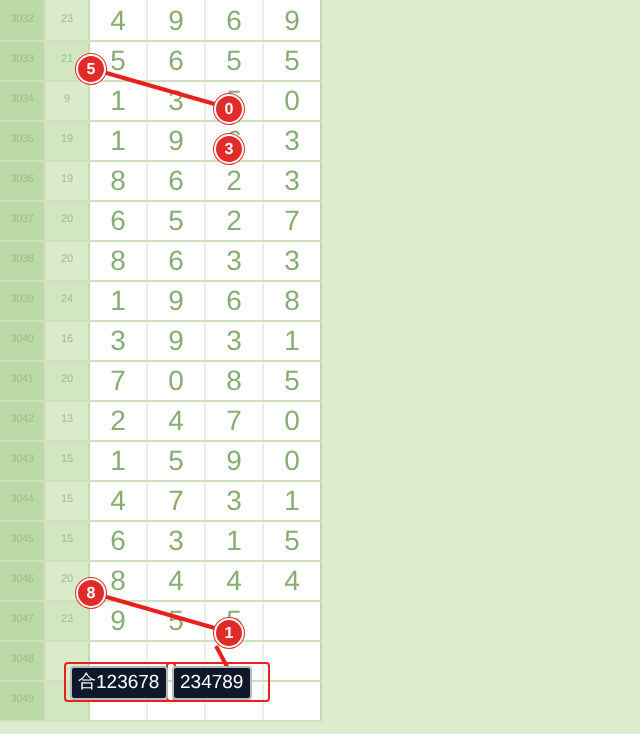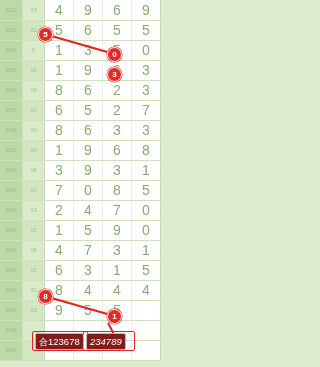--- a/index.html
+++ b/index.html
@@ -84,21 +84,21 @@
     position:absolute;
     height:2px;
     background:#e8211e;
     transform-origin:0 50%;
     z-index:5;
   }
   
   .badge{
     position:absolute;
     z-index:7;
-    background:#7f1d1d;
+    background:#0f172a;
     border:1px solid #b9b9b9;
     border-radius:2px;
     color:#ffffff;
     font-size:9.5px;
     line-height:13px;
     height:13px;
     padding:1px 3px;
     white-space:nowrap;
     box-sizing:content-box;
   }
@@ -332,15 +332,15 @@
 <div class="marker" style="left:107px;top:67px;">3</div>
 <div class="marker" style="left:38px;top:289px;">8</div>
 <div class="marker" style="left:107px;top:309px;">1</div>
 
 <div class="badge-outline" style="left:32px;top:331px;width:54px;height:18px;"></div>
 <div class="badge" style="left:35px;top:333px;">
   <span class="he">合</span><span>123678</span>
 </div>
 
 <div class="badge-outline" style="left:83px;top:331px;width:50px;height:18px;"></div>
-<div class="badge" style="left:86px;top:333px;font-style:italic;">
+<div class="badge" style="left:86px;top:333px;">
   <span>234789</span>
 </div>
 
 </body></html>

